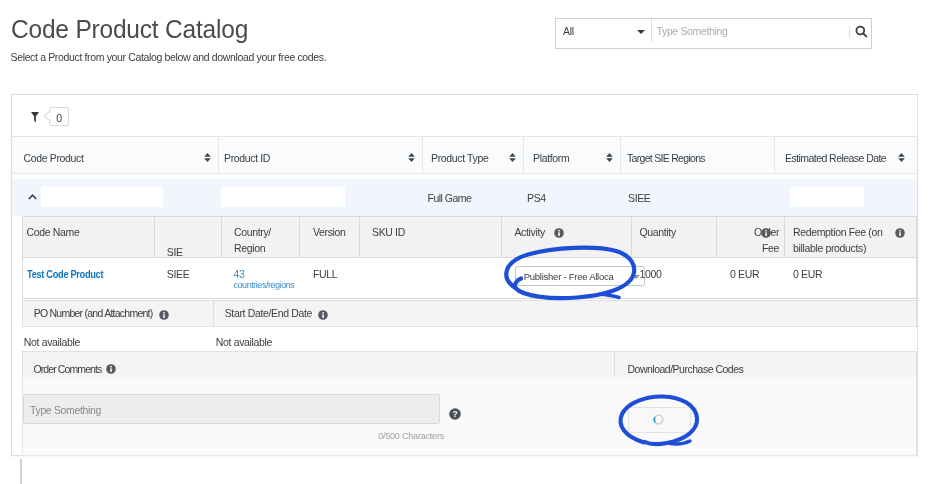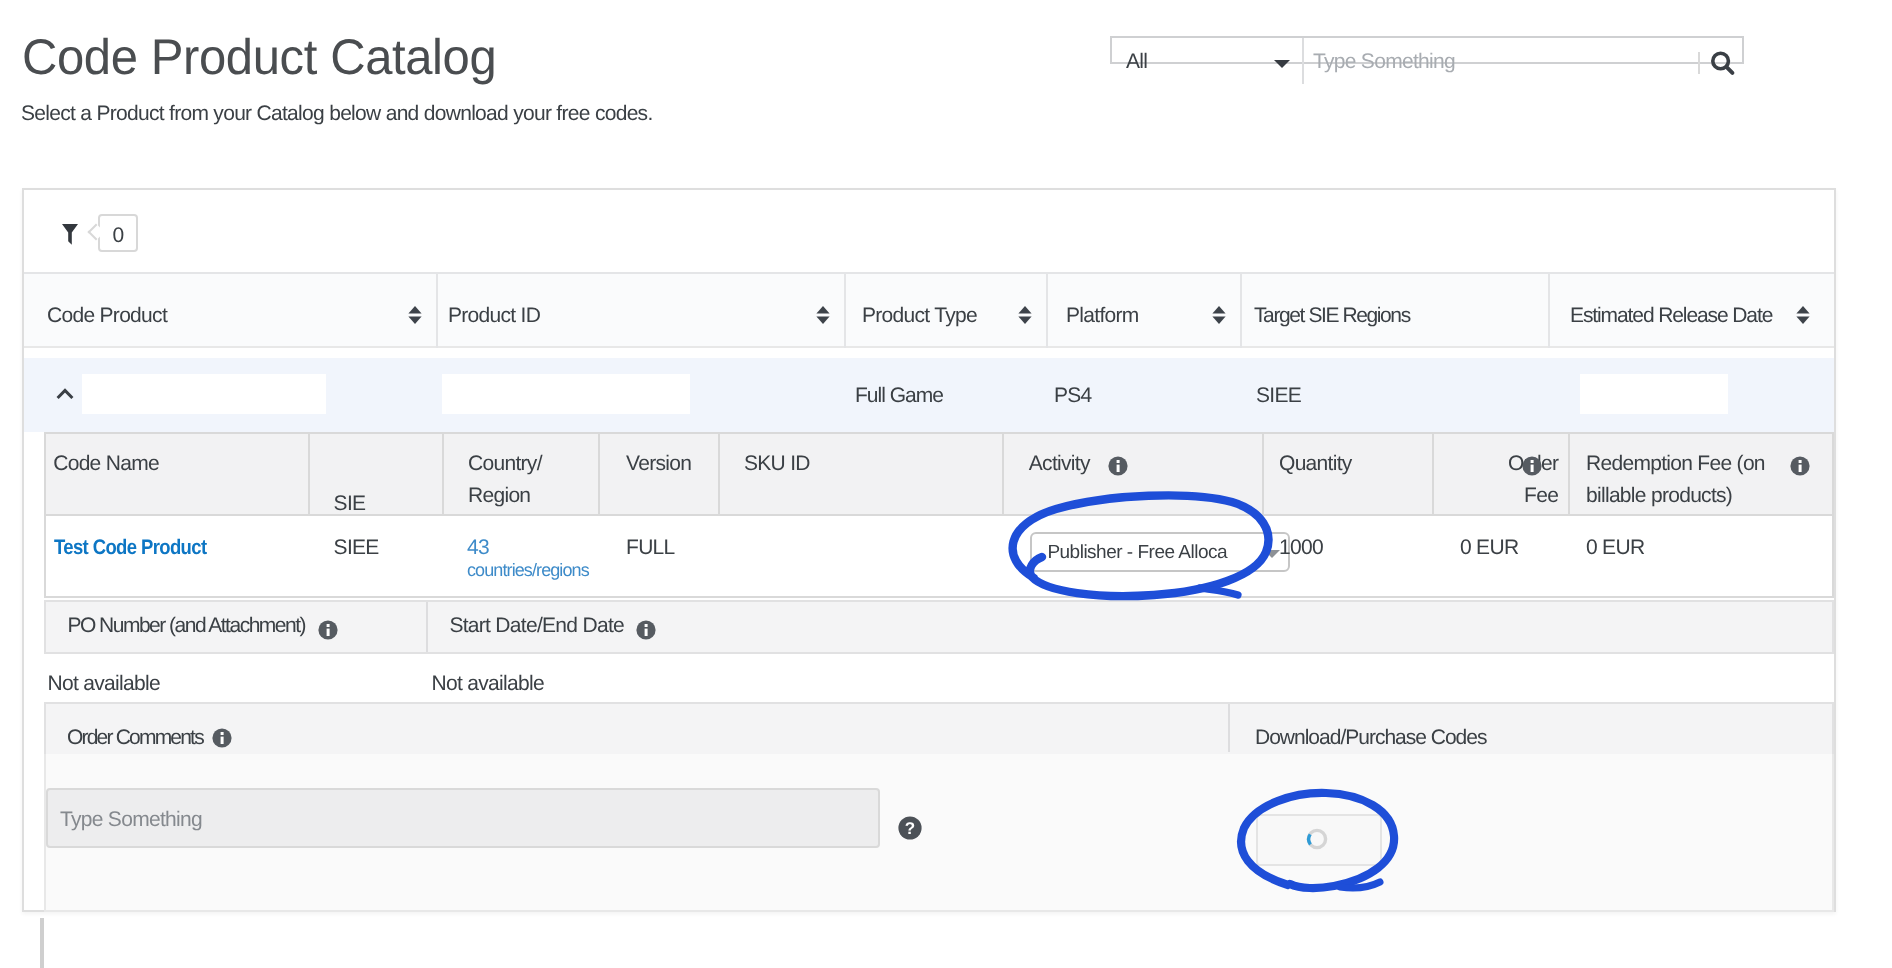--- a/index.html
+++ b/index.html
@@ -12,21 +12,21 @@
   .t2 { position:absolute; font-size:10.5px; letter-spacing:-0.35px; line-height:16px; color:#3b4045; }
   .vline { position:absolute; width:1px; background:#e4e5e7; }
 </style>
 </head>
 <body>
 <div id="page">
 
   <div class="abs" id="title" style="left:11px; top:14.5px; font-size:25px; color:#4a4d50; letter-spacing:-0.2px; transform:scaleX(0.98); transform-origin:0 0; white-space:nowrap;">Code Product Catalog</div>
   <div class="t" style="left:10.5px; top:50.5px;">Select a Product from your Catalog below and download your free codes.</div>
 
-  <div class="abs" style="left:555px; top:18px; width:317px; height:14px; border:1px solid #cfd0d2; background:#fff;">
+  <div class="abs" style="left:555px; top:18px; width:317px; height:31px; border:1px solid #cfd0d2; background:#fff;">
     <div class="t" style="left:7px; top:5.8px;">All</div>
     <div class="abs" style="left:81px; top:10.5px; width:0; height:0; border-left:4px solid transparent; border-right:4px solid transparent; border-top:4.5px solid #363b41;"></div>
     <div class="abs" style="left:95px; top:0; width:1px; height:23px; background:#dcdddf;"></div>
     <div class="t" style="left:100.5px; top:5.8px; color:#a8acb1;">Type Something</div>
     <div class="abs" style="left:293px; top:7px; width:1px; height:11px; background:#d9d9d9;"></div>
     <svg class="abs" style="left:298px; top:4px;" width="16" height="16" viewBox="0 0 16 16">
       <circle cx="6.3" cy="7.5" r="3.9" fill="none" stroke="#3a3f45" stroke-width="1.8"></circle>
       <line x1="9.2" y1="10.4" x2="12.2" y2="13.4" stroke="#3a3f45" stroke-width="2" stroke-linecap="round"></line>
     </svg>
   </div>
@@ -161,20 +161,21 @@
   <div class="vline" style="left:613.5px; top:352px; height:24px; background:#dddddf;"></div>
   <div class="t" style="left:627.5px; top:362.8px; letter-spacing:-0.5px;">Download/Purchase Codes</div>
 
   <div class="abs" style="left:22px; top:377px; width:895px; height:78.5px; background:#fafafa; border:1px solid #e8e8e8; border-top:none;"></div>
   <div class="abs" style="left:22.5px; top:394px; width:417.5px; height:29.5px; background:#ededee; border:1px solid #d9d9d9; border-radius:2px;"></div>
   <div class="t" style="left:30px; top:404.3px; color:#85898e;">Type Something</div>
   <svg class="abs" style="left:449px; top:408px;" width="12" height="12" viewBox="0 0 12 12">
       <circle cx="6" cy="6" r="5.8" fill="#4c5157"></circle>
       <text x="6" y="8.8" font-size="8.5" font-family="Liberation Sans, sans-serif" fill="#fff" text-anchor="middle" font-weight="bold">?</text>
     </svg>
+  <div class="t" style="left:244px; top:429.6px; width:200px; text-align:right; font-size:9px; letter-spacing:-0.2px; color:#9b9fa3;">0/500 Characters</div>
   <div class="abs" style="left:628px; top:407px; width:63px; height:26px; background:#f8f8f8; border:1px solid #e4e4e4; border-radius:2px;"></div>
   <svg class="abs" style="left:653px; top:414px;" width="11" height="11" viewBox="0 0 11 11">
     <circle cx="5.5" cy="5.5" r="4.3" fill="none" stroke="#d5d5d5" stroke-width="1.7"></circle>
     <path d="M2.2 8.2 A4.3 4.3 0 0 1 2.1 3.2" fill="none" stroke="#2e9bd6" stroke-width="1.7"></path>
   </svg>
 
   <svg class="abs" style="left:500px; top:245px;" width="140" height="66" viewBox="0 0 140 66">
     <path d="M17 44 C 0 34, 3 17, 28 9.5 C 54 2, 96 0.5, 116 6 C 131 10.5, 137 21, 133 31 C 128 43, 105 50.5, 77 52.5 C 49 54.5, 23 51, 16 43.5 C 13 39.5 17 35 21 33.5" fill="none" stroke="#1e4ed8" stroke-width="4.2" stroke-linecap="round"></path>
     <path d="M100 49 C 107 50, 113 50.5, 119 52.5" fill="none" stroke="#1e4ed8" stroke-width="3.6" stroke-linecap="round"></path>
   </svg>

